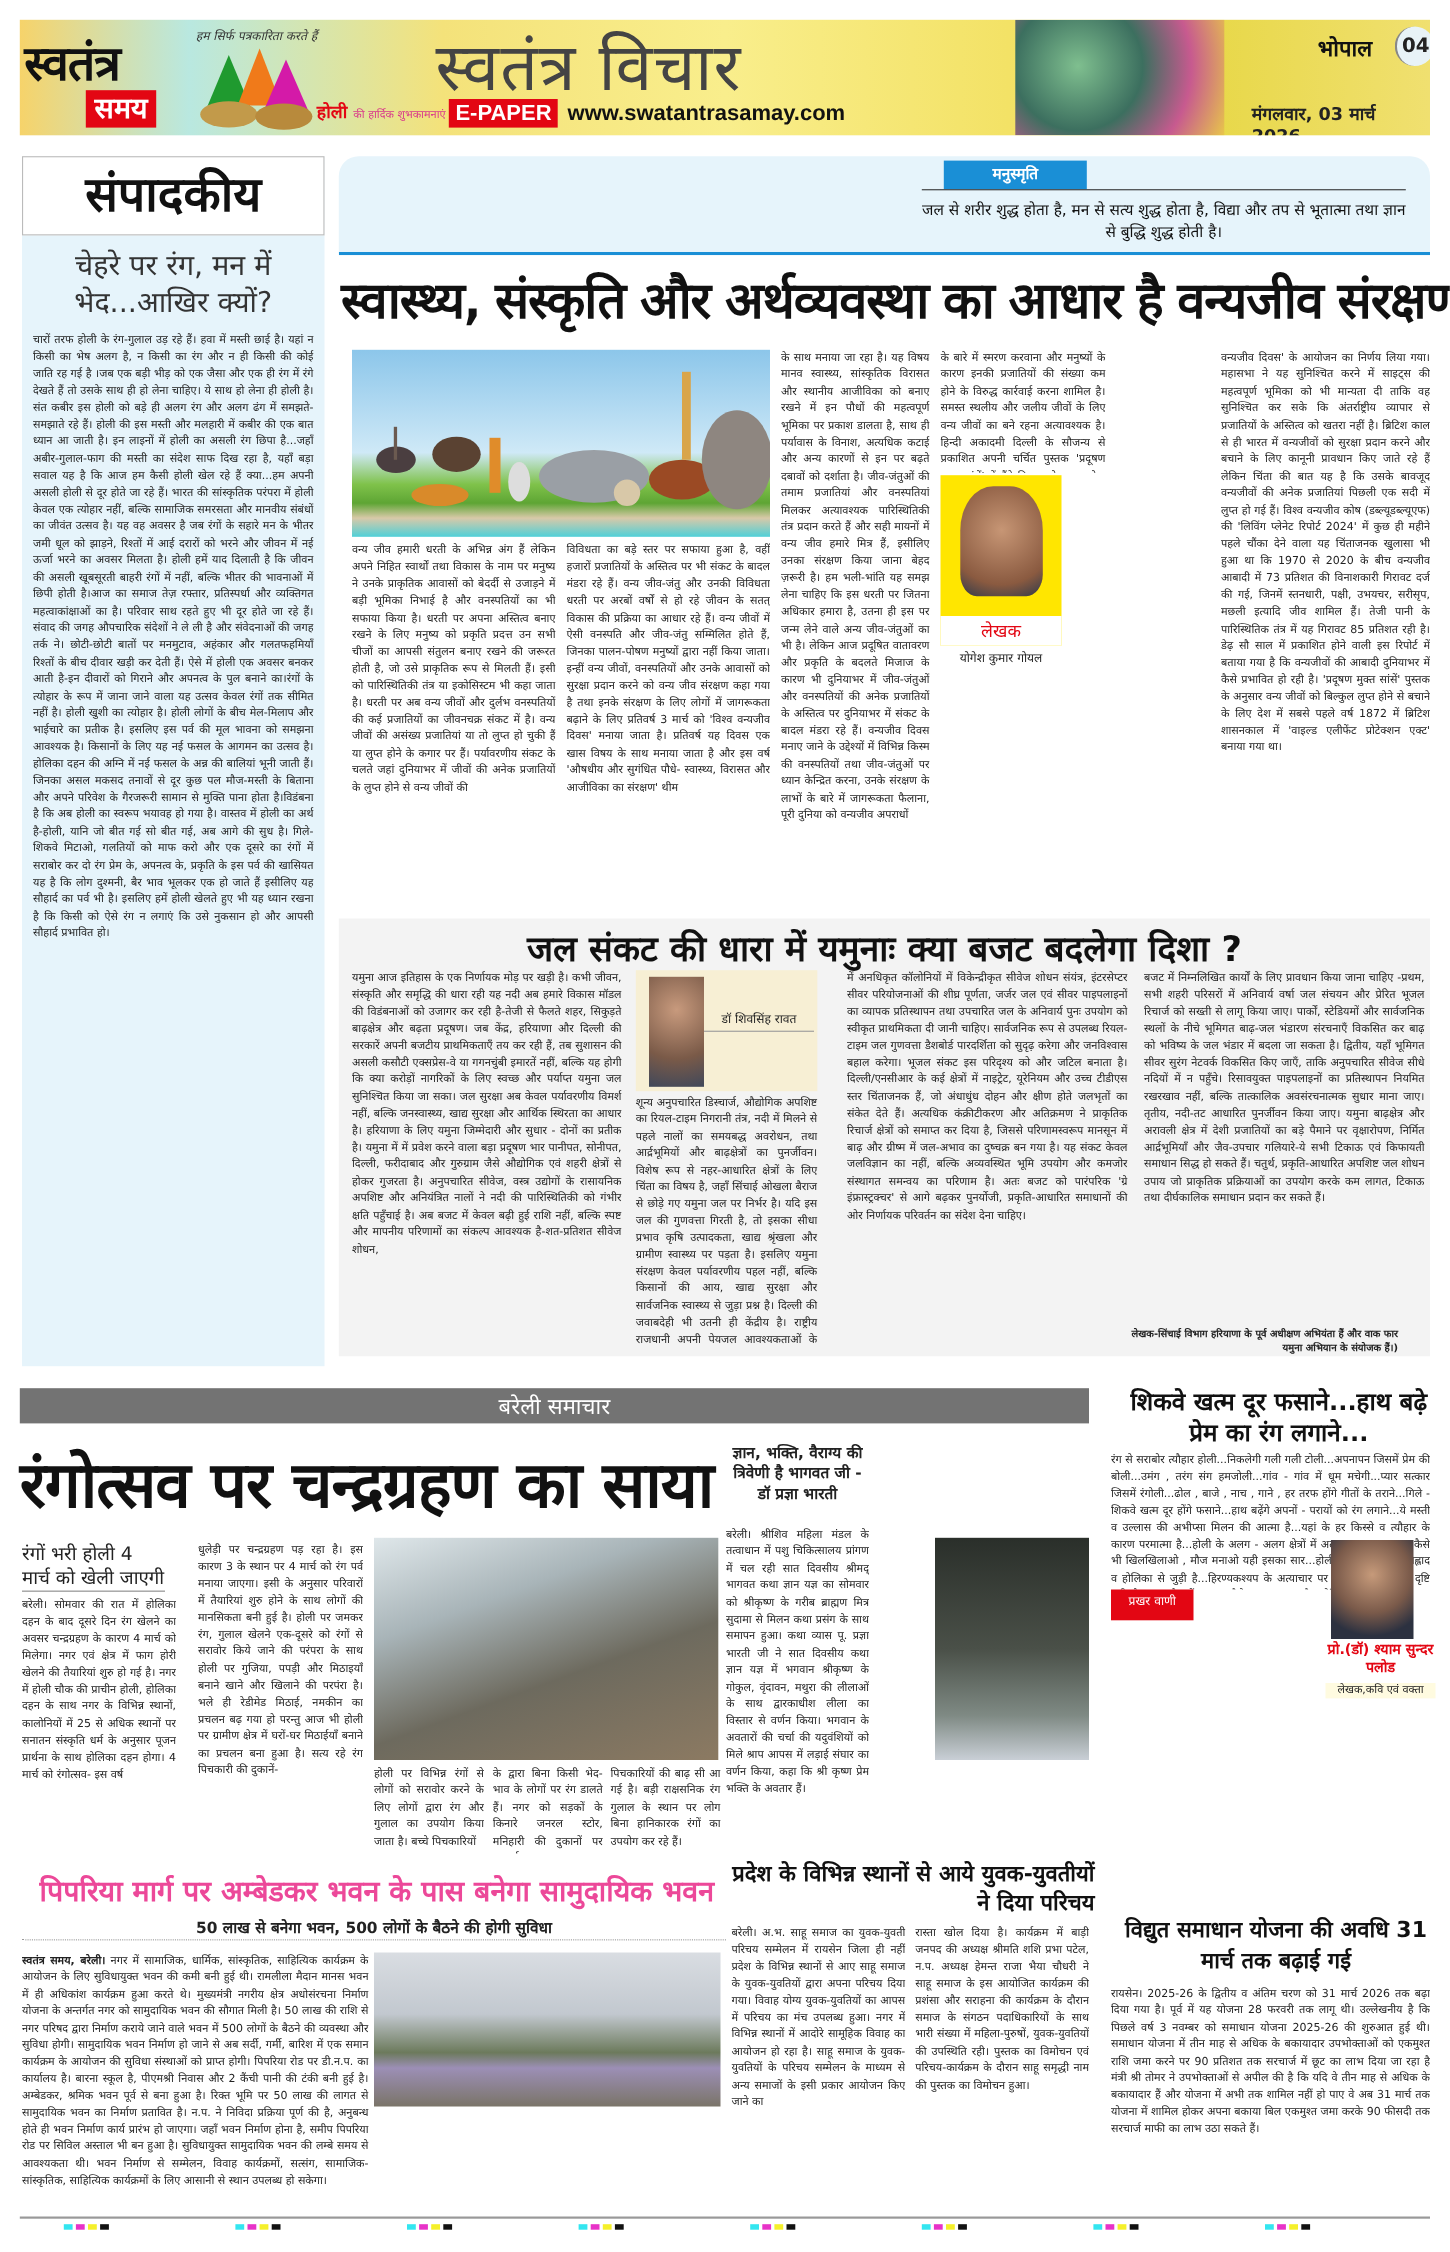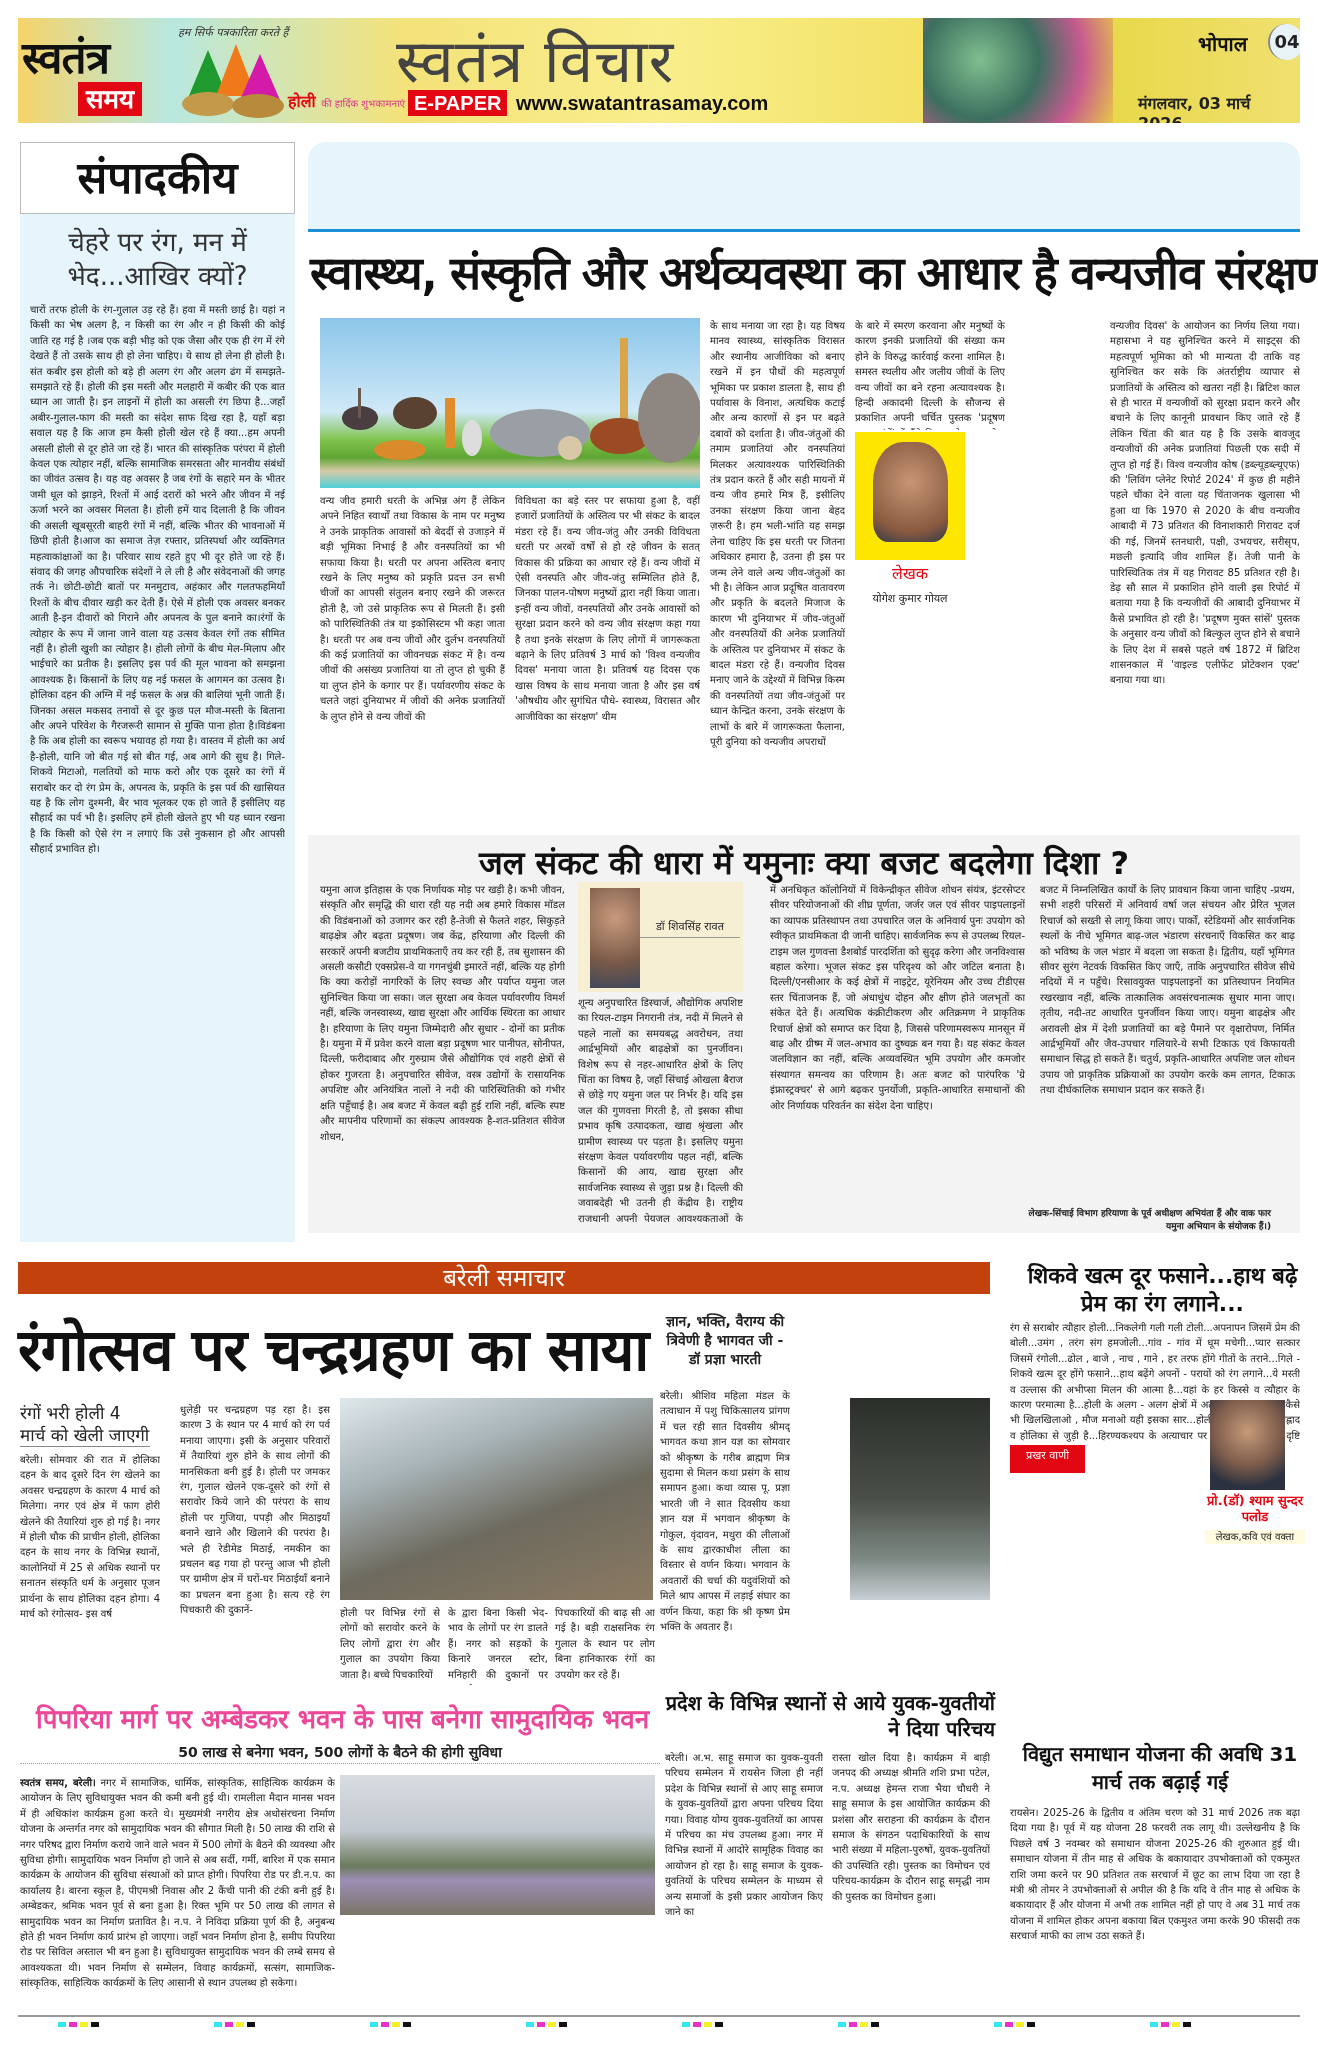--- a/index.html
+++ b/index.html
@@ -37,21 +37,21 @@
 .writer-label{left:855px;top:560px;width:110px;height:27px;background:#fff;color:#e30613;text-align:center;font-size:16px;line-height:27px}
 .writer-name{left:855px;top:590px;width:110px;font-size:11px;text-align:center;color:#222}
 
 .yamuna-bg{left:308px;top:835px;width:992px;height:398px;background:#f3f3f3}
 .yamuna-head{left:308px;top:840px;width:992px;font-size:32px;font-weight:bold;text-align:center;color:#111}
 .author2-box{left:578px;top:882px;width:165px;height:110px;background:#f7efd4}
 .author2-face{left:590px;top:888px;width:50px;height:100px;background:radial-gradient(circle at 50% 30%,#c89a7d,#7a5a48 60%,#40485a)}
 .author2-name{left:640px;top:918px;width:100px;font-size:11px;text-align:center;border-bottom:1px solid #999;padding-bottom:4px}
 .yam-footnote{left:1021px;top:1207px;width:250px;font-size:9px;text-align:right;line-height:13px;font-weight:bold}
 
-.section-bar{left:18px;top:1262px;width:972px;height:32px;background:#c2410c;color:#fff;text-align:center;font-size:24px;line-height:32px}
+.section-bar{left:18px;top:1262px;width:972px;height:32px;background:#737373;color:#fff;text-align:center;font-size:20px;line-height:32px}
 .rang-head{left:18px;top:1308px;width:770px;font-size:58px;font-weight:bold;color:#111;white-space:nowrap;letter-spacing:-1px}
 .sub-head1{left:20px;top:1402px;width:130px;font-size:17px;line-height:22px;color:#222;border-bottom:1px solid #888}
 .photo-holi{left:340px;top:1398px;width:313px;height:202px;background:linear-gradient(160deg,#dfe7ea 0%,#a8b4b8 30%,#6d6a5e 60%,#8c7a62 100%)}
 .photo-bhagwat{left:850px;top:1398px;width:140px;height:202px;background:linear-gradient(180deg,#2a2f2a 0%,#4a5048 50%,#7f8a84 80%,#c9cfd6 100%)}
 .bhagwat-head{left:660px;top:1312px;width:130px;font-size:14px;font-weight:bold;text-align:center;line-height:19px;color:#222}
 .shikve-head{left:1015px;top:1262px;width:295px;font-size:22px;font-weight:bold;text-align:center;line-height:28px;color:#111}
 .prakhar{left:1010px;top:1445px;width:75px;height:28px;background:#e30613;color:#fff;font-size:11px;text-align:center;line-height:22px}
 .prof-photo{left:1210px;top:1400px;width:75px;height:90px;background:radial-gradient(circle at 50% 35%,#c69a7a,#7a5a4a 50%,#2c3140 80%)}
 .prof-name{left:1205px;top:1493px;width:100px;font-size:13px;font-weight:bold;text-align:center;color:#e30613;line-height:16px;background:#fff}
 .prof-title{left:1205px;top:1530px;width:100px;font-size:10px;text-align:center;line-height:14px;background:#fffbe0}
@@ -88,20 +88,25 @@
   <div class="abs page-no">04</div>
   <div class="abs date">मंगलवार, 03 मार्च 2026</div>
 </div>
 
 <div class="abs editorial-box"></div>
 <div class="abs editorial-title">संपादकीय</div>
 <div class="abs ed-head">चेहरे पर रंग, मन में भेद...आखिर क्यों?</div>
 <div class="abs ed-body">चारों तरफ होली के रंग-गुलाल उड़ रहे हैं। हवा में मस्ती छाई है। यहां न किसी का भेष अलग है, न किसी का रंग और न ही किसी की कोई जाति रह गई है ।जब एक बड़ी भीड़ को एक जैसा और एक ही रंग में रंगे देखते हैं तो उसके साथ ही हो लेना चाहिए। ये साथ हो लेना ही होली है।संत कबीर इस होली को बड़े ही अलग रंग और अलग ढंग में समझते-समझाते रहे हैं। होली की इस मस्ती और मलहारी में कबीर की एक बात ध्यान आ जाती है। इन लाइनों में होली का असली रंग छिपा है...जहाँ अबीर-गुलाल-फाग की मस्ती का संदेश साफ दिख रहा है, यहाँ बड़ा सवाल यह है कि आज हम कैसी होली खेल रहे हैं क्या...हम अपनी असली होली से दूर होते जा रहे हैं। भारत की सांस्कृतिक परंपरा में होली केवल एक त्योहार नहीं, बल्कि सामाजिक समरसता और मानवीय संबंधों का जीवंत उत्सव है। यह वह अवसर है जब रंगों के सहारे मन के भीतर जमी धूल को झाड़ने, रिश्तों में आई दरारों को भरने और जीवन में नई ऊर्जा भरने का अवसर मिलता है। होली हमें याद दिलाती है कि जीवन की असली खूबसूरती बाहरी रंगों में नहीं, बल्कि भीतर की भावनाओं में छिपी होती है।आज का समाज तेज़ रफ्तार, प्रतिस्पर्धा और व्यक्तिगत महत्वाकांक्षाओं का है। परिवार साथ रहते हुए भी दूर होते जा रहे हैं। संवाद की जगह औपचारिक संदेशों ने ले ली है और संवेदनाओं की जगह तर्क ने। छोटी-छोटी बातों पर मनमुटाव, अहंकार और गलतफहमियाँ रिश्तों के बीच दीवार खड़ी कर देती हैं। ऐसे में होली एक अवसर बनकर आती है-इन दीवारों को गिराने और अपनत्व के पुल बनाने का।रंगों के त्योहार के रूप में जाना जाने वाला यह उत्सव केवल रंगों तक सीमित नहीं है। होली खुशी का त्योहार है। होली लोगों के बीच मेल-मिलाप और भाईचारे का प्रतीक है। इसलिए इस पर्व की मूल भावना को समझना आवश्यक है। किसानों के लिए यह नई फसल के आगमन का उत्सव है। होलिका दहन की अग्नि में नई फसल के अन्न की बालियां भूनी जाती हैं। जिनका असल मकसद तनावों से दूर कुछ पल मौज-मस्ती के बिताना और अपने परिवेश के गैरजरूरी सामान से मुक्ति पाना होता है।विडंबना है कि अब होली का स्वरूप भयावह हो गया है। वास्तव में होली का अर्थ है-होली, यानि जो बीत गई सो बीत गई, अब आगे की सुध है। गिले-शिकवे मिटाओ, गलतियों को माफ करो और एक दूसरे का रंगों में सराबोर कर दो रंग प्रेम के, अपनत्व के, प्रकृति के इस पर्व की खासियत यह है कि लोग दुश्मनी, बैर भाव भूलकर एक हो जाते हैं इसीलिए यह सौहार्द का पर्व भी है। इसलिए हमें होली खेलते हुए भी यह ध्यान रखना है कि किसी को ऐसे रंग न लगाएं कि उसे नुकसान हो और आपसी सौहार्द प्रभावित हो।</div>
 
 <div class="abs quote-box">
+  <div class="abs" style="left:530px;top:4px;width:440px">
+    <div class="quote-label" style="width:130px;margin-left:20px">मनुस्मृति</div>
+    <div class="quote-line"></div>
+    <div class="quote-text" style="margin-top:8px">जल से शरीर शुद्ध होता है, मन से सत्य शुद्ध होता है, विद्या और तप से भूतात्मा तथा ज्ञान से बुद्धि शुद्ध होती है।</div>
+  </div>
 </div>
 
 <div class="abs main-headline">स्वास्थ्य, संस्कृति और अर्थव्यवस्था का आधार है वन्यजीव संरक्षण</div>
 <div class="abs wild-photo">
   <svg width="380" height="170" viewBox="0 0 380 170">
     <ellipse cx="40" cy="100" rx="18" ry="12" fill="#4a3e40"></ellipse>
       <rect x="38" y="70" width="3" height="30" fill="#6b5a50"></rect>
     <ellipse cx="95" cy="95" rx="22" ry="16" fill="#5a4232"></ellipse>
     <ellipse cx="80" cy="132" rx="26" ry="10" fill="#d98a2a"></ellipse>
     <rect x="125" y="80" width="10" height="50" fill="#e08c2a"></rect>

